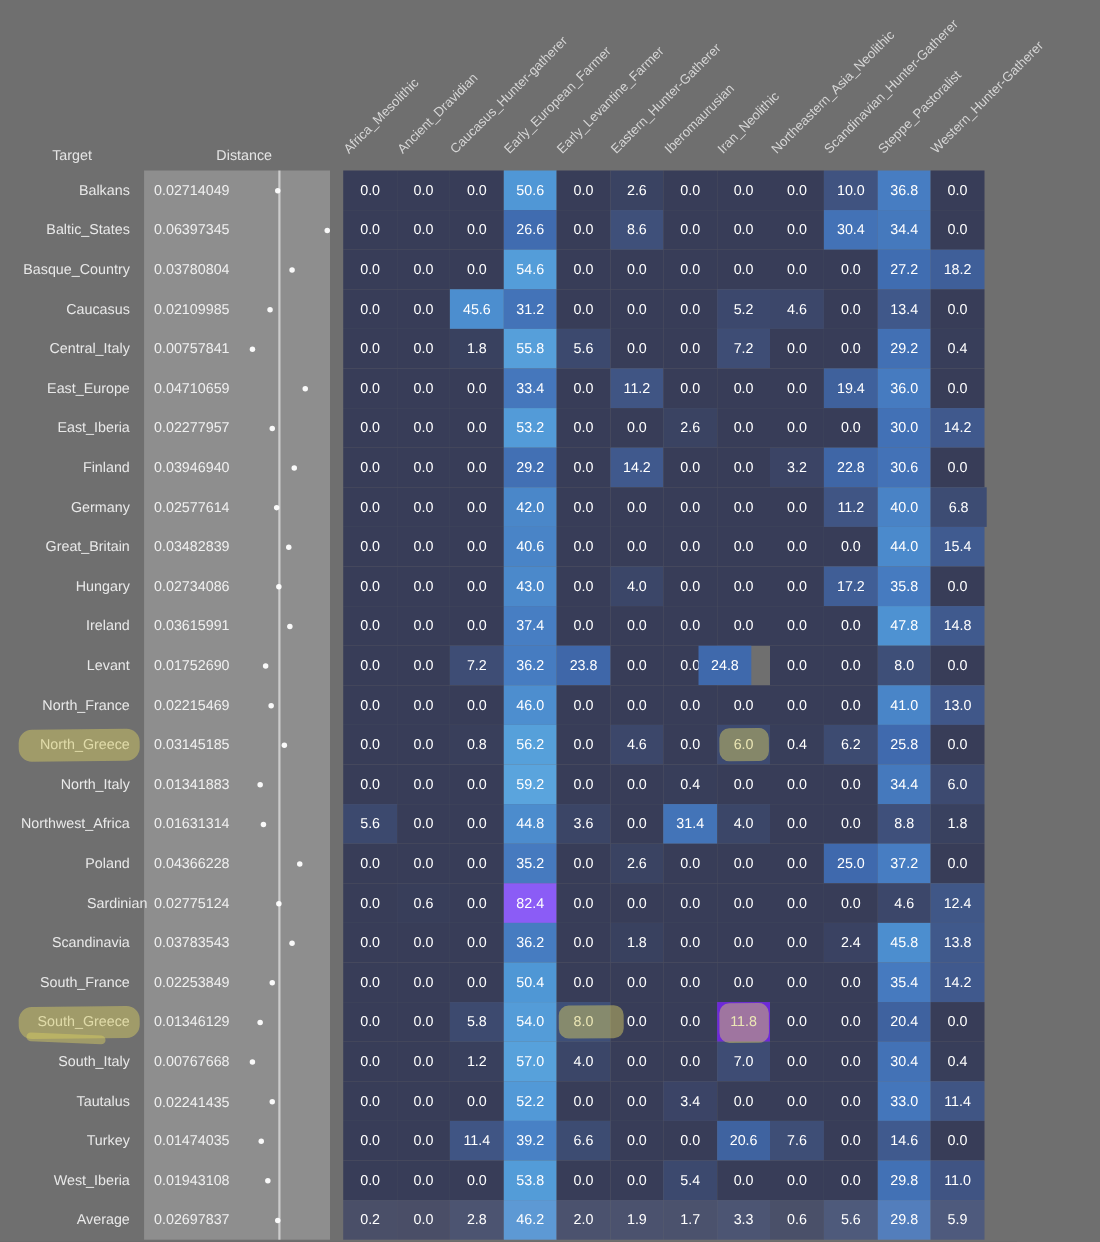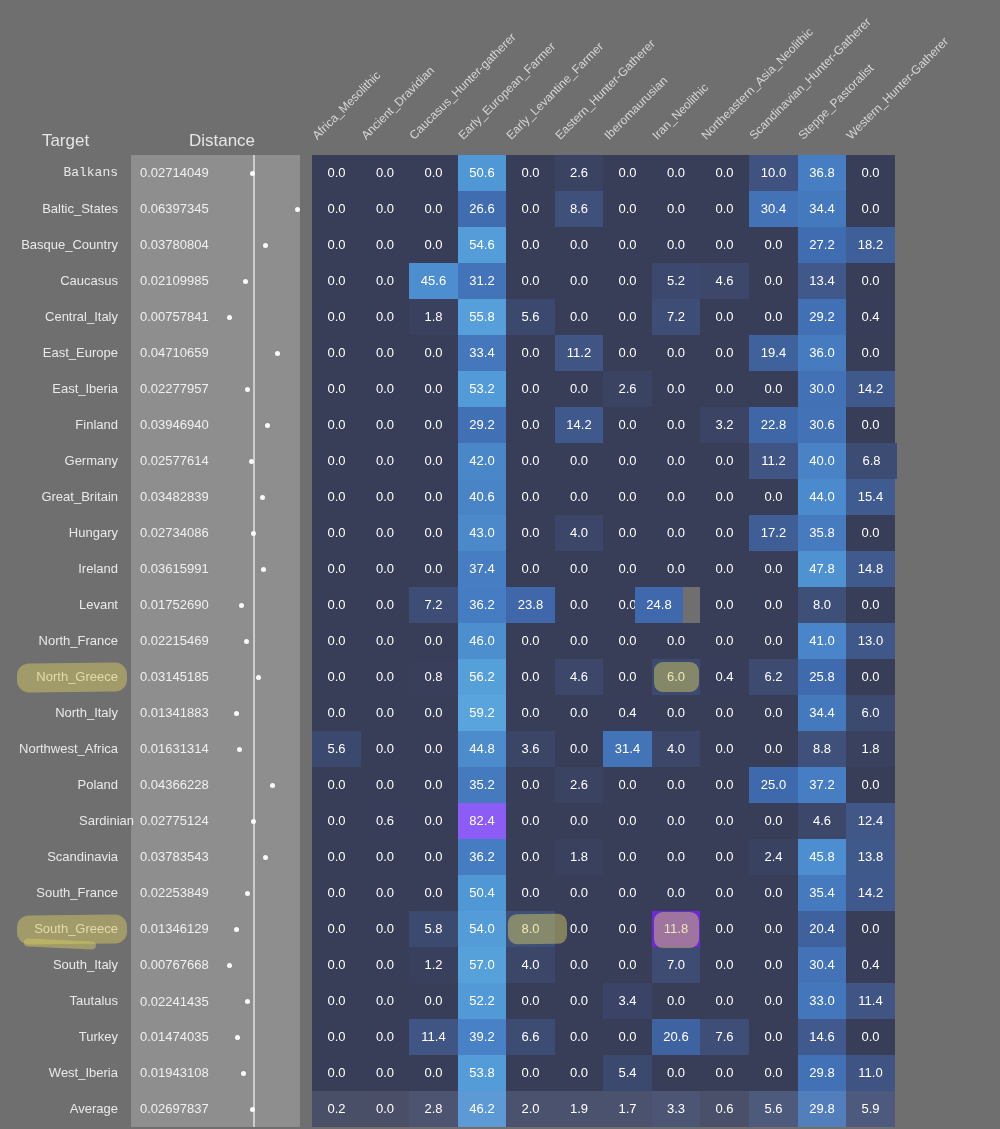--- a/index.html
+++ b/index.html
@@ -4,21 +4,21 @@
 <style>
   html,body{margin:0;padding:0;}
   body{background:#555;font-family:"Liberation Sans",sans-serif;}
   #stage{
     position:relative;width:1000px;height:1129px;overflow:hidden;
     background:#6f6f6f;margin:0 auto;
     -webkit-font-smoothing:antialiased;
   }
   .hdr-label{
     position:absolute;top:132px;height:18px;line-height:18px;
-    font-size:17px;color:#e5e5e5;text-align:center;
+    font-size:13px;color:#e5e5e5;text-align:center;
   }
   #target-hdr{left:0;width:131px;}
   #distance-hdr{left:134px;width:176px;}
   .col-hdr{
     position:absolute;height:16px;line-height:16px;white-space:nowrap;
     font-size:12px;color:#d6d6d6;
     transform-origin:0 100%;transform:rotate(-45deg);
   }
   .band{position:absolute;background:#8e8e8e;}
   .avg-line{position:absolute;width:2px;background:rgba(255,255,255,0.55);}
@@ -56,21 +56,21 @@
       <div class="col-hdr" style="left: 514.475px; top: 127px;">Early_Levantine_Farmer</div>
       <div class="col-hdr" style="left: 563.025px; top: 127px;">Eastern_Hunter-Gatherer</div>
       <div class="col-hdr" style="left: 611.575px; top: 127px;">Iberomaurusian</div>
       <div class="col-hdr" style="left: 660.125px; top: 127px;">Iran_Neolithic</div>
       <div class="col-hdr" style="left: 708.675px; top: 127px;">Northeastern_Asia_Neolithic</div>
       <div class="col-hdr" style="left: 757.225px; top: 127px;">Scandinavian_Hunter-Gatherer</div>
       <div class="col-hdr" style="left: 805.775px; top: 127px;">Steppe_Pastoralist</div>
       <div class="col-hdr" style="left: 854.325px; top: 127px;">Western_Hunter-Gatherer</div>
     </div>
   <div id="rows">
-      <div class="row-label" style="top: 155px; font-family: Liberation Mono, monospace;">Balkans</div>
+      <div class="row-label" style="top: 155px;">Balkans</div>
       <div class="dist-val" style="top: 155px;">0.02714049</div>
       <div class="dot" style="left: 250.421px; top: 170.5px;"></div>
       <div class="cell" style="left: 312px; width: 49px; top: 155px; background: rgb(56, 61, 88);">0.0</div>
       <div class="cell" style="left: 361px; width: 48px; top: 155px; background: rgb(56, 61, 88);">0.0</div>
       <div class="cell" style="left: 409px; width: 49px; top: 155px; background: rgb(56, 61, 88);">0.0</div>
       <div class="cell" style="left: 458px; width: 48px; top: 155px; background: rgb(80, 151, 214);">50.6</div>
       <div class="cell" style="left: 506px; width: 49px; top: 155px; background: rgb(56, 61, 88);">0.0</div>
       <div class="cell" style="left: 555px; width: 48px; top: 155px; background: rgb(58, 67, 98);">2.6</div>
       <div class="cell" style="left: 603px; width: 49px; top: 155px; background: rgb(56, 61, 88);">0.0</div>
       <div class="cell" style="left: 652px; width: 48px; top: 155px; background: rgb(56, 61, 88);">0.0</div>

